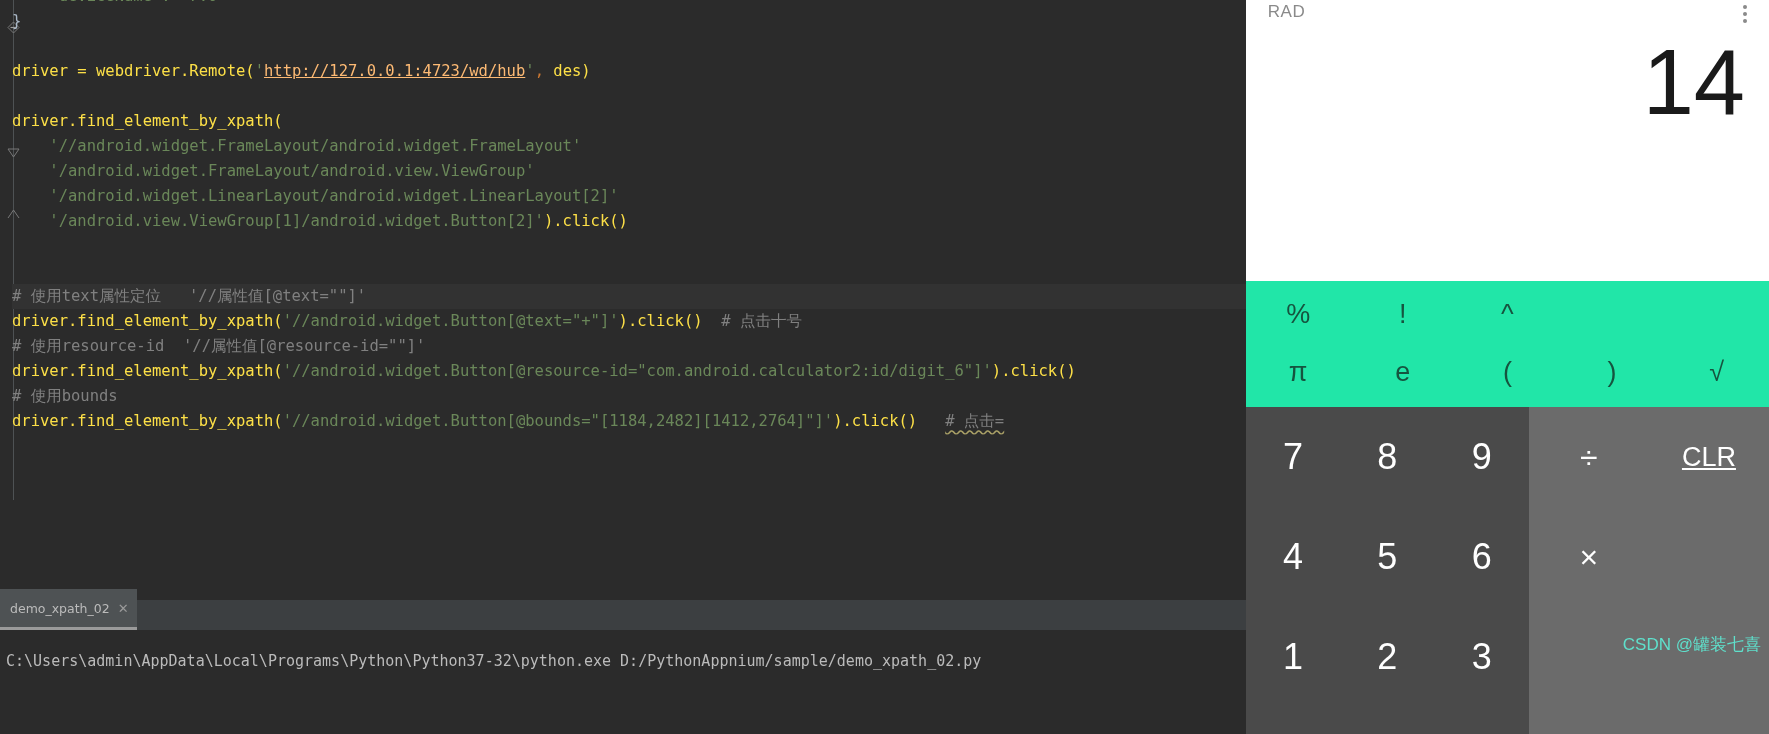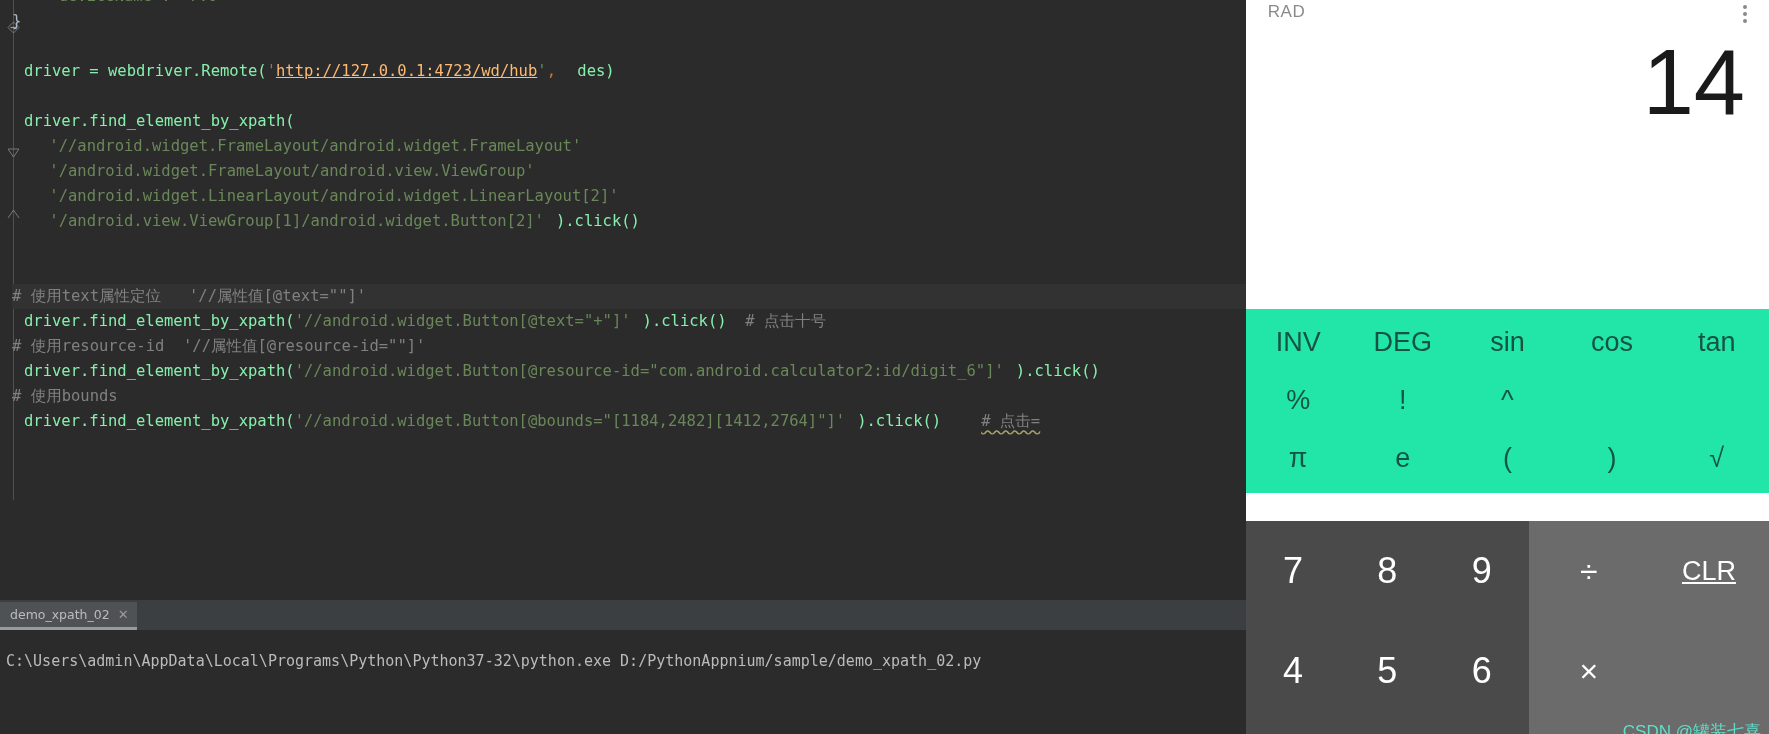--- a/index.html
+++ b/index.html
@@ -47,21 +47,21 @@
     padding-left: 12px;
     font-family: "DejaVu Sans Mono", monospace;
     font-size: 15.5px;
     line-height: 25px;
     white-space: pre;
     color: #a9b7c6;
   }
   .line { height: 25px; white-space: pre; }
   .line.hl { background: #323232; }
 
-  .tok-default { color: #86efac; margin-left: 12px; }
+  .tok-default { color: #fde047; }
   .tok-str     { color: #6a8759; }
   .tok-comment { color: #808080; }
   .tok-url     { color: #fdba74; text-decoration: underline; }
   .tok-comma   { color: #cc7832; }
   .tok-brace   { color: #a9b7c6; }
   .squig {
     text-decoration: underline;
     text-decoration-style: wavy;
     text-decoration-color: #a9a066;
     text-underline-offset: 3px;
@@ -78,21 +78,21 @@
     position: relative;
   }
   .console-tabbar {
     height: 29px;
     background: #3c3f41;
     display: flex; align-items: flex-end;
     border-bottom: none;
     position: relative;
   }
   .console-tab {
-    height: 28px;
+    height: 41px;
     display: flex; align-items: center;
     padding: 0 8px 0 10px;
     font-family: "DejaVu Sans", sans-serif;
     font-size: 12.5px;
     color: #bbbbbb;
     background: #4e5254;
     border-bottom: 3px solid #9a9a9a;
     gap: 8px;
   }
   .console-tab .tabclose { color: #9a9a9a; font-size: 13px; line-height: 1; }
@@ -110,21 +110,20 @@
   .console-line { height: 27px; }
   .console-gap { height: 27px; }
 
   
   #calc {
     width: 535px; height: 734px;
     background: #ffffff;
     display: flex; flex-direction: column;
     position: relative;
     overflow: hidden;
-    gap: 28px;
   }
   .calc-display {
     height: 281px;
     background: #ffffff;
     position: relative;
     flex: none;
   }
   .calc-mode {
     position: absolute; left: 22px; top: 2px;
     font-family: "Liberation Sans", sans-serif;
@@ -262,27 +261,20 @@
       <div class="calc-mode">RAD</div>
       <div class="calc-overflow">
         <i></i>
         <i></i>
         <i></i>
       </div>
       <div class="calc-result">14</div>
     </div>
 
     <div class="calc-funcs" id="calc-funcs">
-        <div class="func-row">
-          <div class="func-key">INV</div>
-          <div class="func-key">DEG</div>
-          <div class="func-key">sin</div>
-          <div class="func-key">cos</div>
-          <div class="func-key">tan</div>
-        </div>
         <div class="func-row">
           <div class="func-key">%</div>
           <div class="func-key">!</div>
           <div class="func-key">^</div>
         </div>
         <div class="func-row">
           <div class="func-key">π</div>
           <div class="func-key">e</div>
           <div class="func-key">(</div>
           <div class="func-key">)</div>

